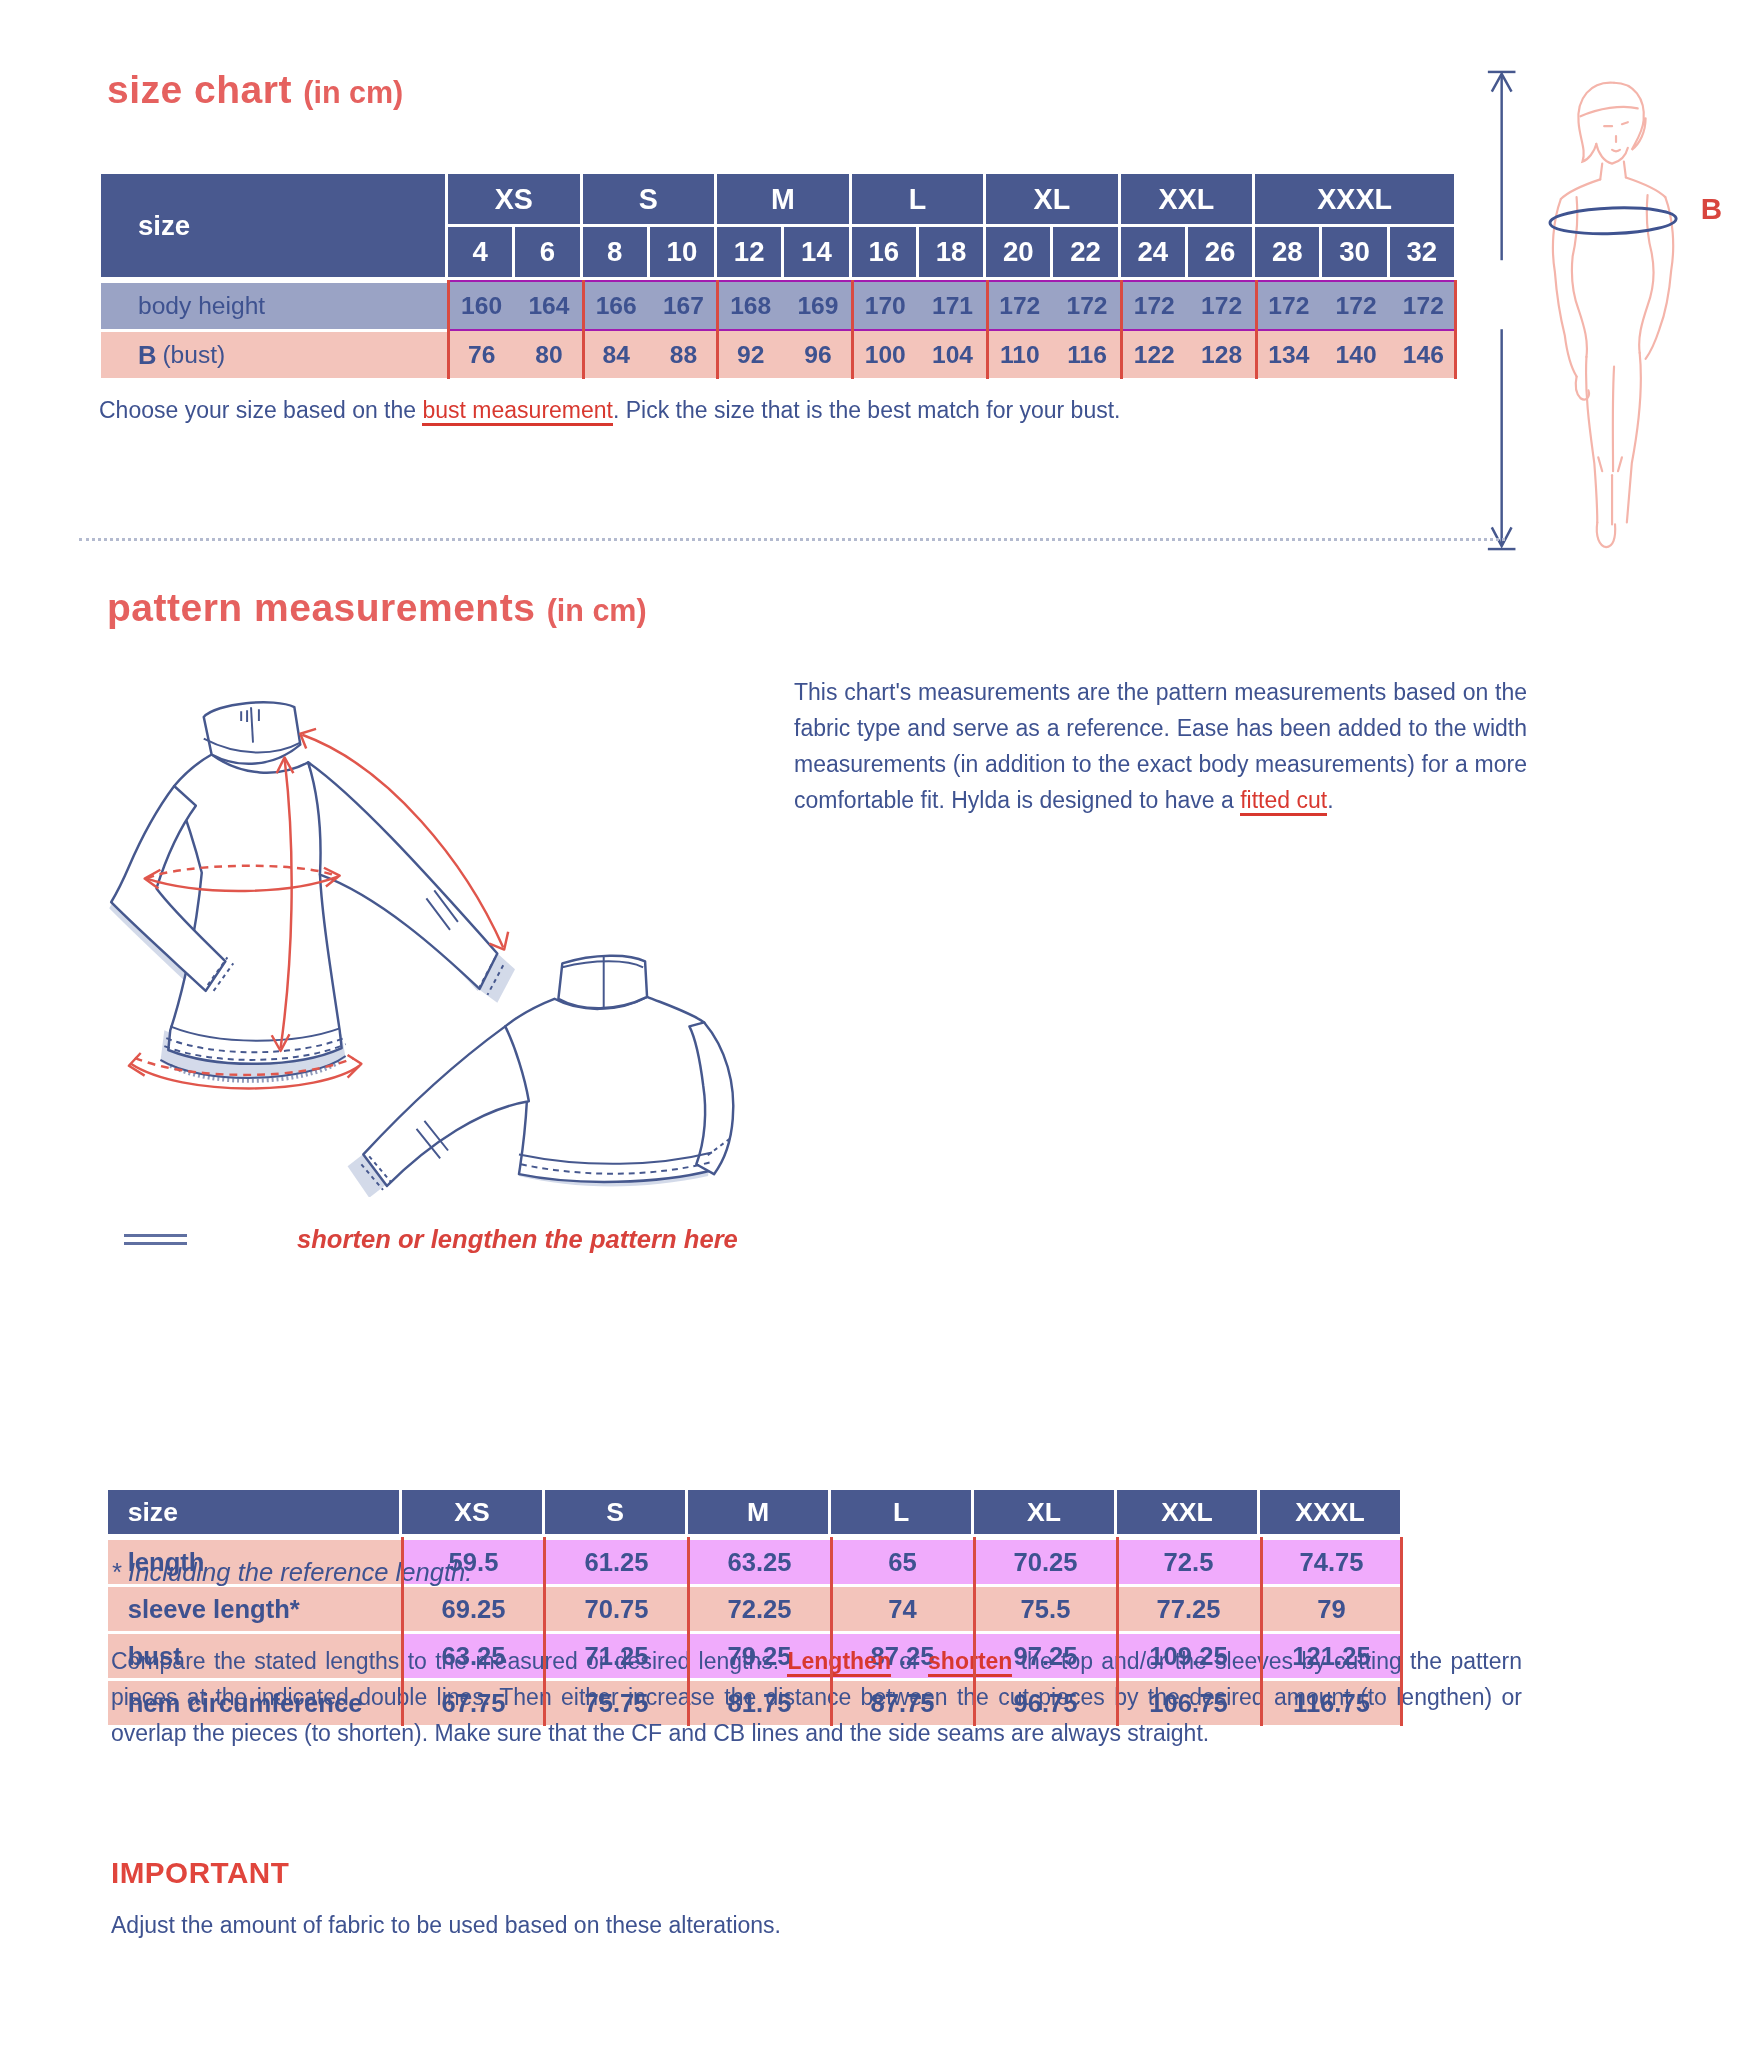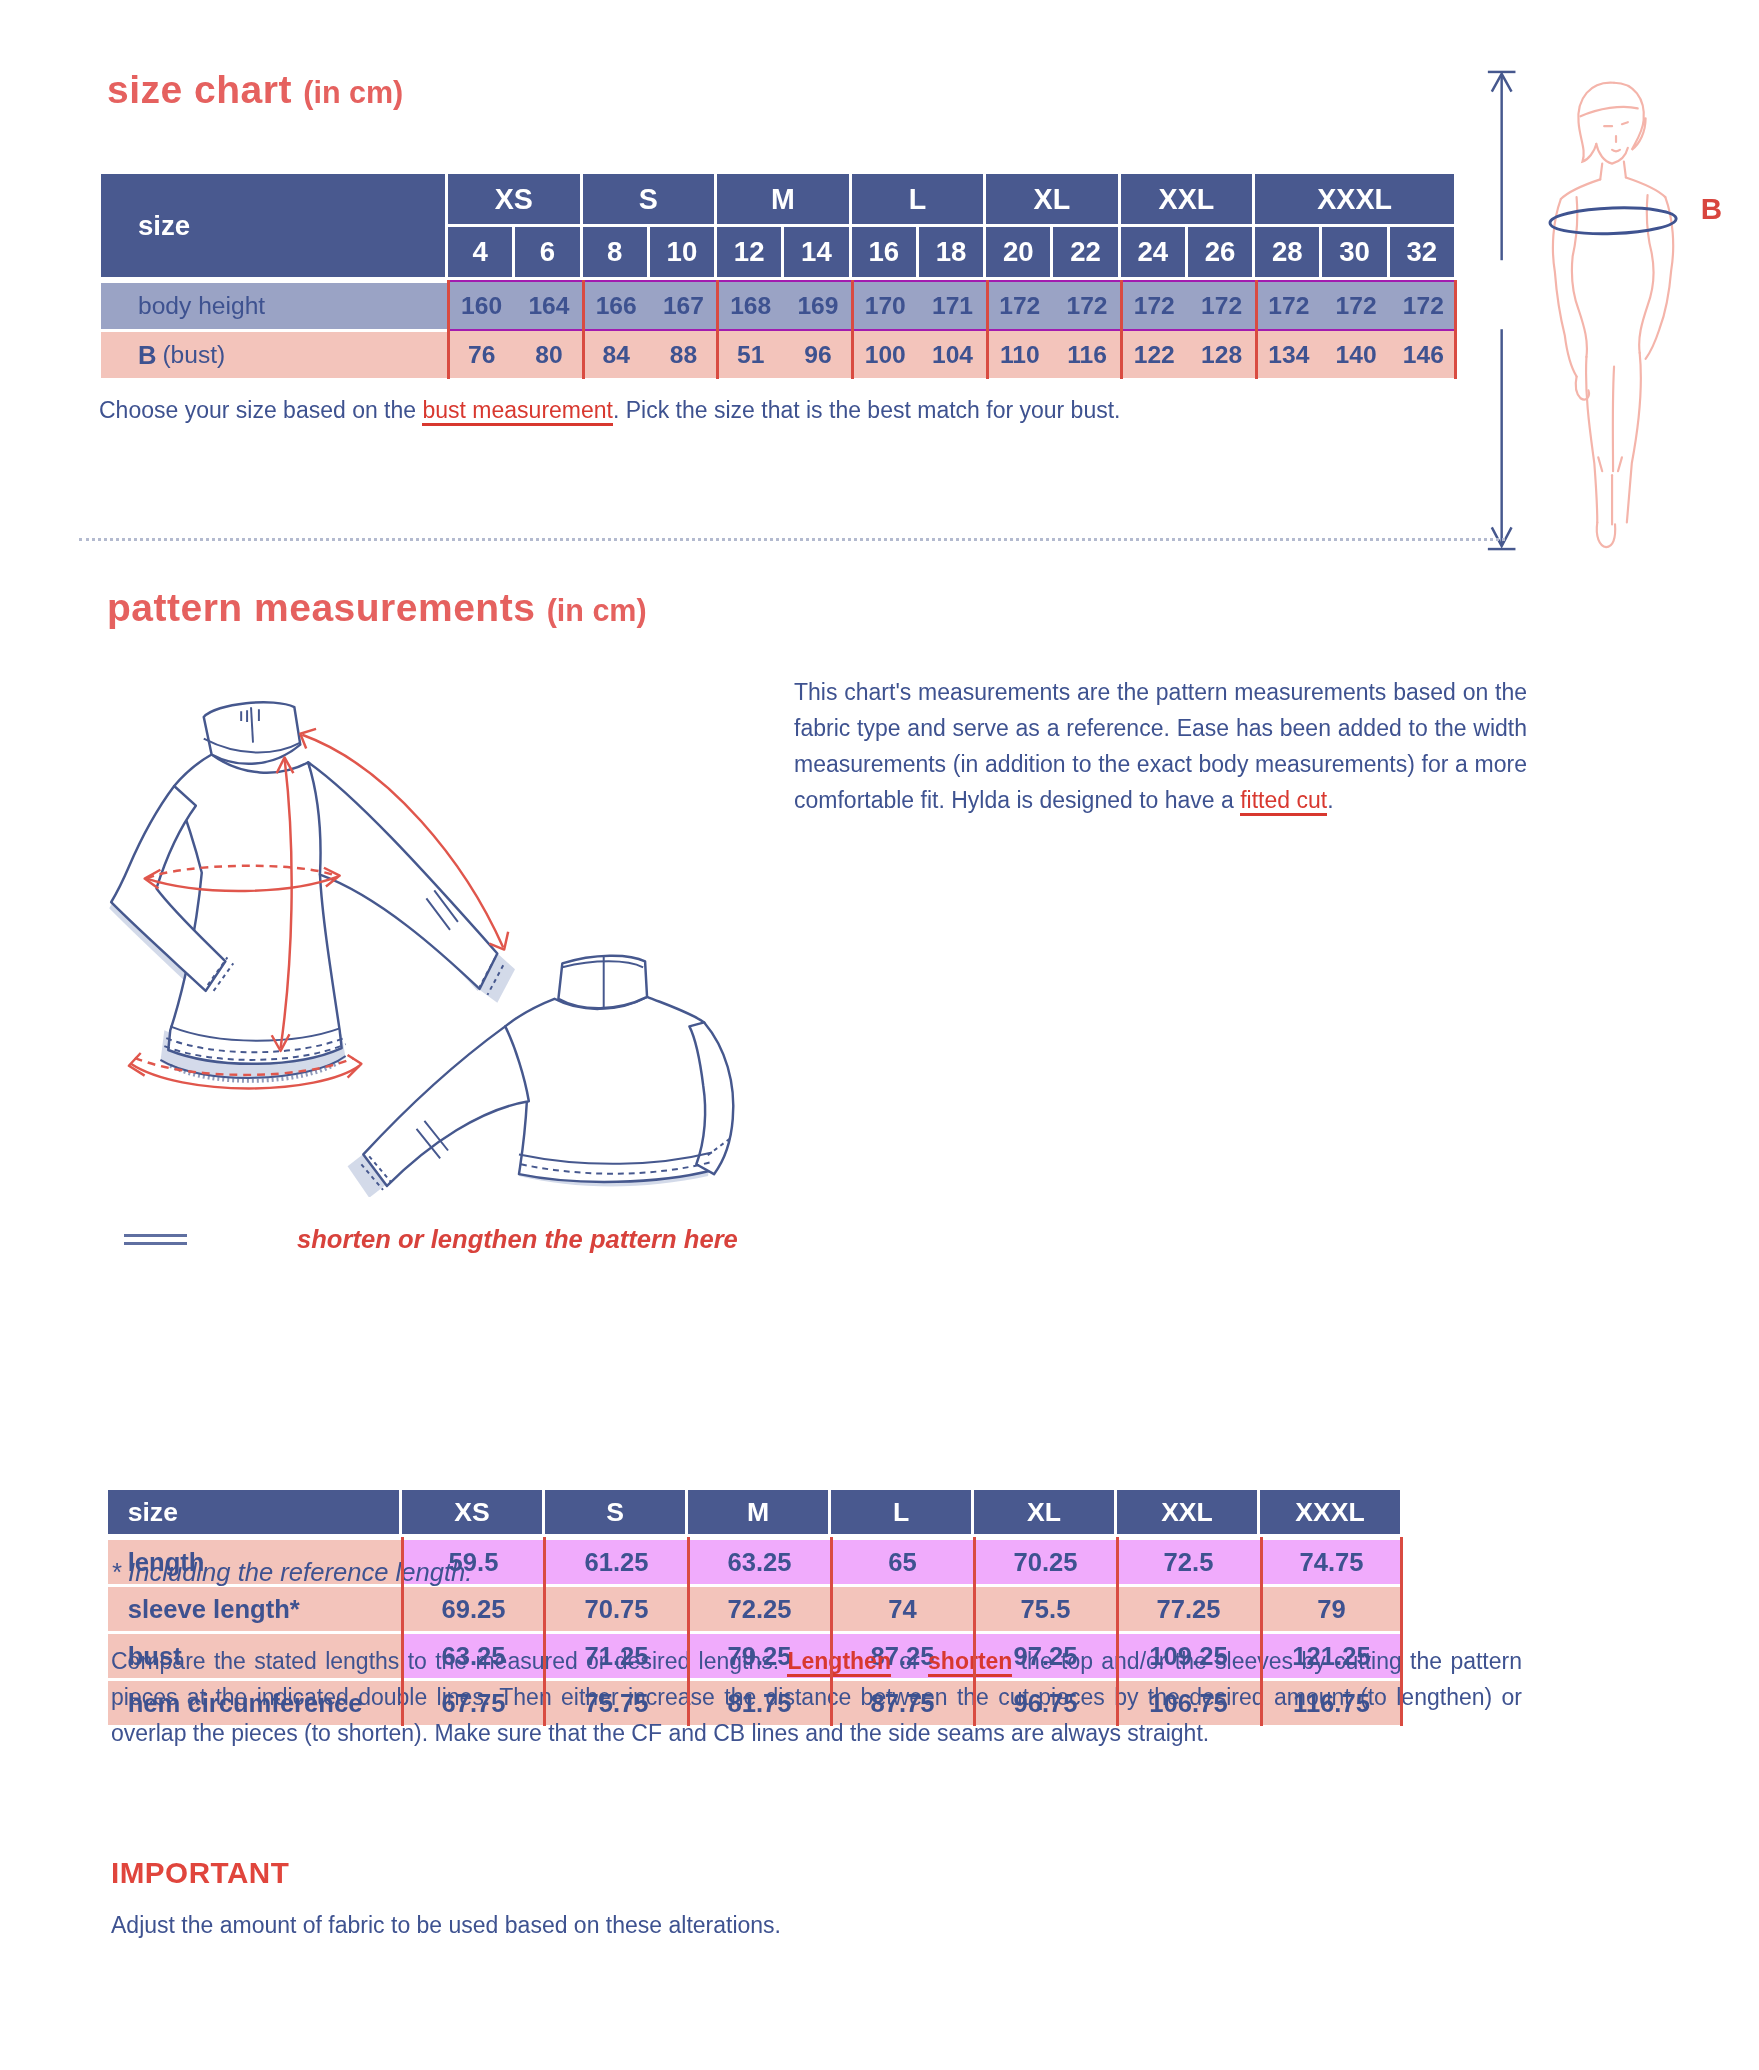--- a/index.html
+++ b/index.html
@@ -93,21 +93,21 @@
       <div class="t1c tval bgblue">172</div>
       <div class="t1c tval bgblue">172</div>
       <div class="t1c tval bgblue">172</div>
       <div class="t1c tval bgblue">172</div>
       <div class="t1c tval bgblue">172</div>
       <div class="t1c rlabel bgpink"><b>B</b>(bust)</div>
       <div class="t1c tval bgpink">76</div>
       <div class="t1c tval bgpink">80</div>
       <div class="t1c tval bgpink">84</div>
       <div class="t1c tval bgpink">88</div>
-      <div class="t1c tval bgpink">51</div>
+      <div class="t1c tval bgpink">92</div>
       <div class="t1c tval bgpink">96</div>
       <div class="t1c tval bgpink">100</div>
       <div class="t1c tval bgpink">104</div>
       <div class="t1c tval bgpink">110</div>
       <div class="t1c tval bgpink">116</div>
       <div class="t1c tval bgpink">122</div>
       <div class="t1c tval bgpink">128</div>
       <div class="t1c tval bgpink">134</div>
       <div class="t1c tval bgpink">140</div>
       <div class="t1c tval bgpink">146</div>

